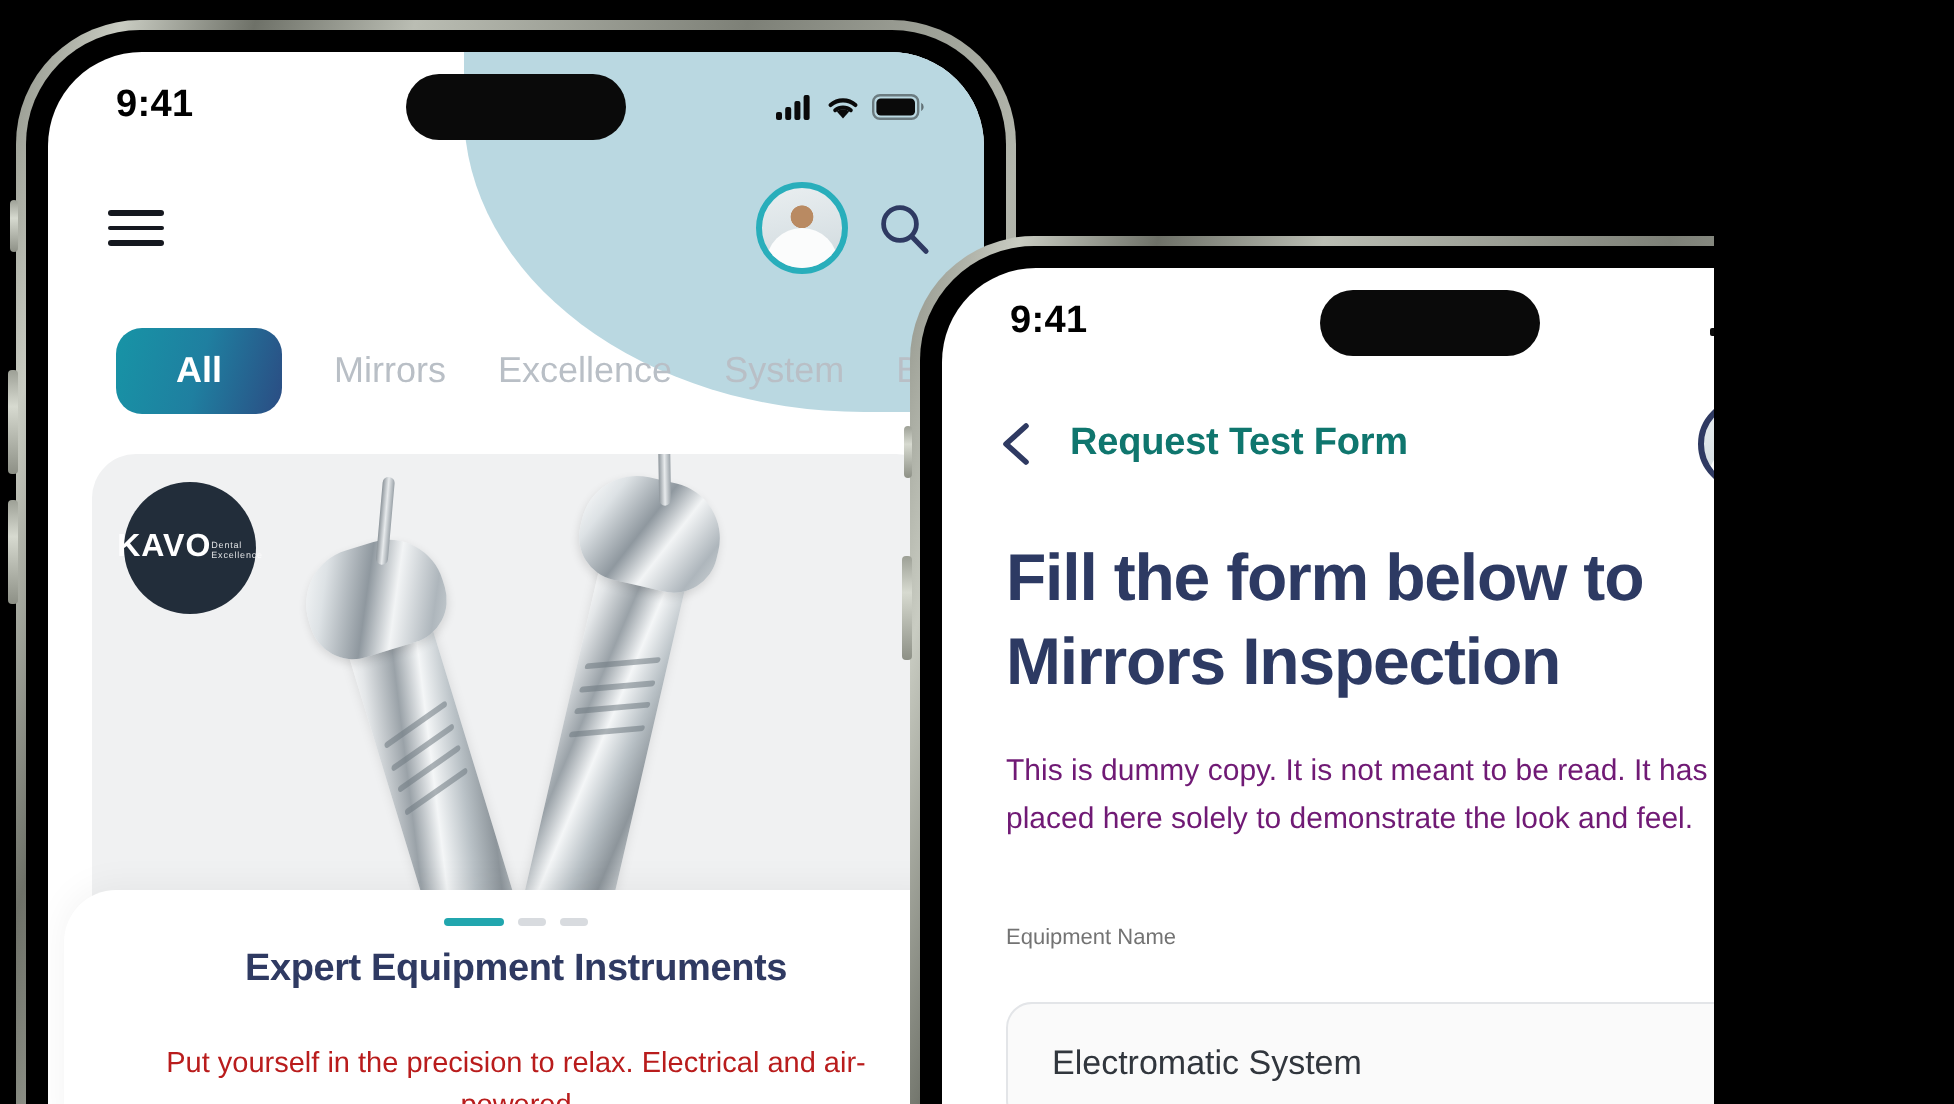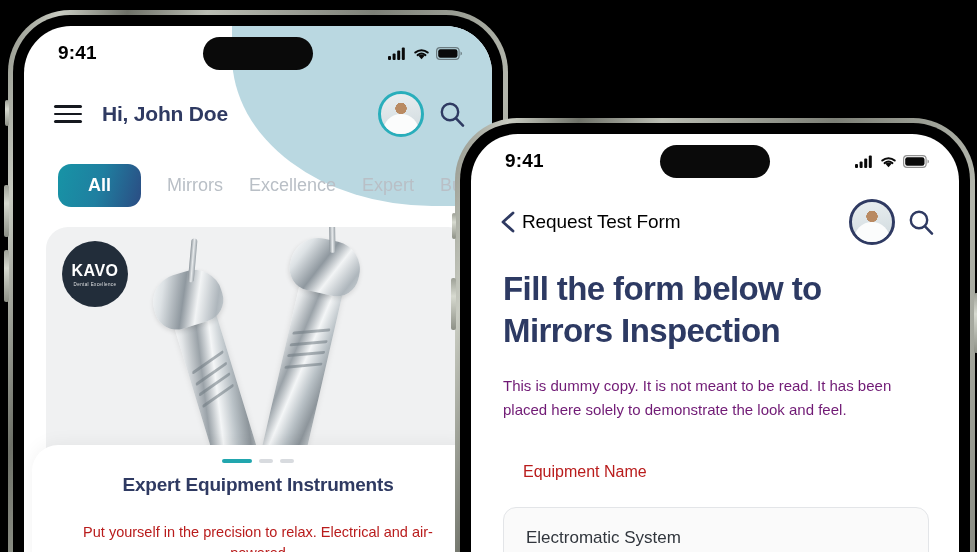--- a/index.html
+++ b/index.html
@@ -4,21 +4,21 @@
 <style>
   html, body {
     margin: 0; padding: 0;
     background: #000000;
     width: 977px; height: 552px;
     overflow: hidden;
     font-family: "Liberation Sans", sans-serif;
   }
   #stage {
     position: relative;
-    width: 977px; height: 552px;
+    width: 857px; height: 552px;
     background: #000000;
     overflow: hidden;
   }
 
   
   .phone {
     position: absolute;
     border-radius: 62px;
     background: linear-gradient(105deg,#8f9288 0%, #c9ccc2 8%, #6e7168 18%, #babdb3 30%, #7d8077 55%, #b3b6ac 78%, #74776e 100%);
     padding: 5px;
@@ -174,21 +174,21 @@
     background: #f0f1f2;
     border-radius: 22px;
     height: 260px;
     overflow: hidden;
     z-index: 2;
   }
   .brand-badge {
     position: absolute; left: 16px; top: 14px;
     width: 66px; height: 66px; border-radius: 50%;
     background: #222d3a;
-    display: flex; flex-direction: column;
+    display: flex; flex-direction: row;
     align-items: center; justify-content: center;
     color: #fff;
     z-index: 3;
   }
   .brand-badge .bb-main { font-size: 16px; font-weight: 700; letter-spacing: 0.5px; }
   .brand-badge .bb-sub  { font-size: 4.5px; letter-spacing: 0.4px; margin-top: 2px; opacity: .85; }
 
   
   .tools { position: absolute; left: 0; top: -18px; width: 100%; height: 300px; }
   .tool {
@@ -252,40 +252,40 @@
   }
 
   
   .nav-row {
     display: flex; align-items: center;
     padding: 10px 24px 0 26px;
     height: 58px; box-sizing: border-box;
   }
   .back-ico { width: 24px; height: 24px; flex: none; cursor: pointer; }
   .nav-title {
-    margin-left: 1px;
-    font-size: 19px; font-weight: 400; color: #000000;
+    margin-left: 14px;
+    font-size: 19px; font-weight: 700; color: #0f766e;
     letter-spacing: -0.1px;
   }
   .nav-right { margin-left: auto; display: flex; align-items: center; gap: 12px; }
 
   .form-body { padding: 22px 30px 0 32px; }
   .form-h1 {
     font-size: 33px; line-height: 1.28; font-weight: 700;
     color: #2d3a63; letter-spacing: -0.6px;
     margin: 0;
   }
   .form-sub {
     margin-top: 22px;
     font-size: 15px; line-height: 1.55; color: #701a75;
     max-width: 430px;
   }
   .field-label {
     margin-top: 42px;
-    font-size: 16px; color: #b91c1c; margin-left: 20px;
+    font-size: 11px; color: #737373;
   }
   .field-box {
     margin-top: 26px;
     border: 1px solid #e3e5e8;
     border-radius: 13px;
     background: #fafafa;
     padding: 20px 22px;
     font-size: 17px;
     color: #31363d;
     box-sizing: border-box;
@@ -328,35 +328,34 @@
             </svg>
           </div>
         </div>
 
         <div class="app-header">
           <div class="hamburger">
             <span></span>
               <span></span>
               <span></span>
           </div>
-          <div class="greet">Hi, John Doe</div>
           <div class="header-right">
             <div class="avatar"></div>
             <svg class="search-ico" viewBox="0 0 28 28">
               <circle cx="12" cy="12" r="8.2" fill="none" stroke="#2f3a62" stroke-width="2.4"></circle>
               <line x1="18" y1="18.4" x2="25" y2="25.6" stroke="#2f3a62" stroke-width="2.6" stroke-linecap="round"></line>
             </svg>
           </div>
         </div>
 
         <div class="chips">
           <div class="chip active">All</div>
           <div class="chip">Mirrors</div>
           <div class="chip">Excellence</div>
-          <div class="chip">Expert</div>
+          <div class="chip">System</div>
           <div class="chip">Bu</div>
         </div>
 
         <div class="prod-panel">
           <div class="brand-badge">
             <div class="bb-main">KAVO</div>
             <div class="bb-sub">Dental Excellence</div>
           </div>
           <div class="tools">
             <div class="tool" id="toolA">

